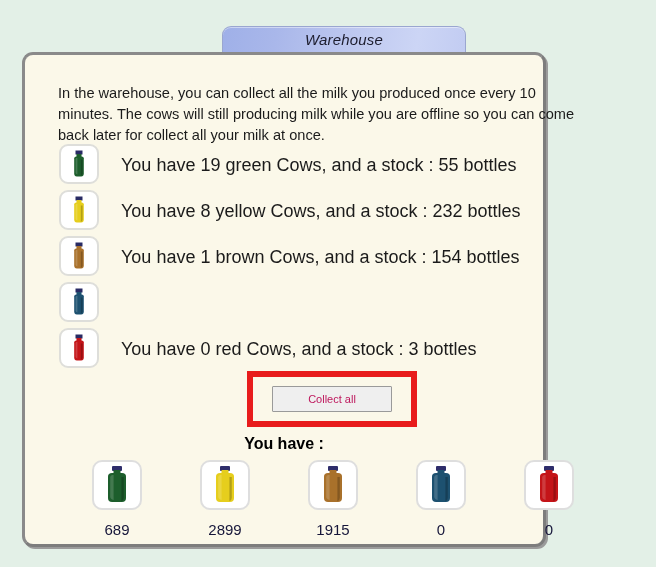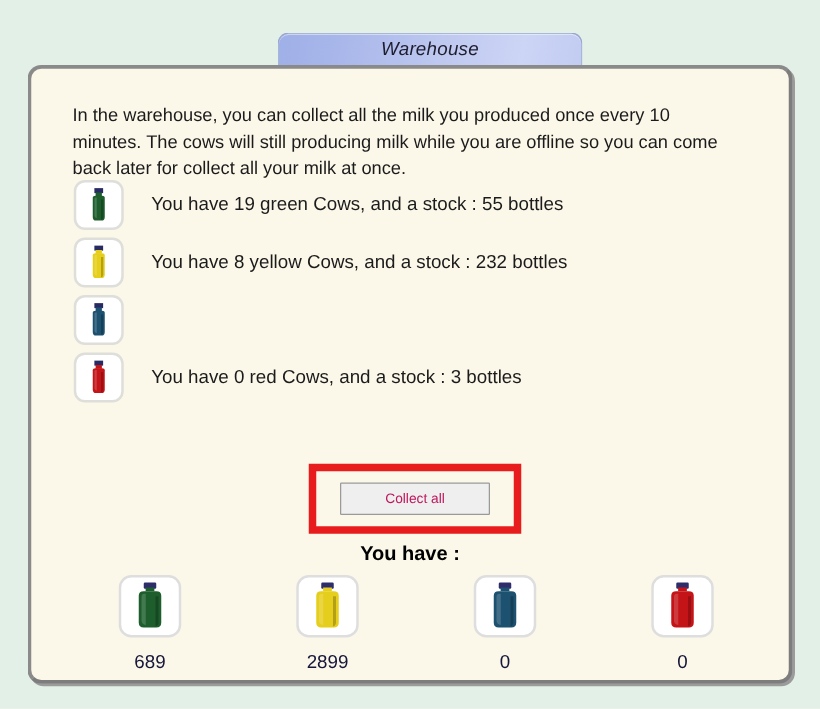--- a/index.html
+++ b/index.html
@@ -44,21 +44,21 @@
     font-style: italic;
     color: #1d1d2e;
     letter-spacing: 0.2px;
   }
 
   
   #panel {
     position: absolute;
     left: 22px;
     top: 52px;
-    width: 612px;
+    width: 524px;
     height: 495px;
     box-sizing: border-box;
     background: #fbf8e9;
     border: 3px solid #8a8a8a;
     border-right-color: #7d7d7d;
     border-bottom-color: #7d7d7d;
     border-radius: 11px;
     box-shadow: 2px 2px 0 0 #9b9b9b;
   }
 
@@ -92,21 +92,21 @@
     height: 40px;
     box-sizing: border-box;
     background: #ffffff;
     border: 2px solid #dededa;
     border-radius: 9px;
   }
   .stock-label {
     position: absolute;
     left: 62px;
     top: 11px;
-    font-size: 15px;
+    font-size: 18px;
     color: #1b1b1b;
     white-space: nowrap;
   }
 
   
   .bottle {
     position: absolute;
     left: 50%;
     top: 50%;
     transform: translate(-50%, -50%);
@@ -226,20 +226,34 @@
             </svg>
           </span>
         </div>
         <div class="stock-label">You have 8 yellow Cows, and a stock : 232 bottles</div>
       </div>
       <div class="stock-row">
         <div class="icon-box">
           <span class="bottle">
             <svg width="18" height="28" viewBox="0 0 18 28">
               <rect x="5.5" y="0.5" width="7" height="4" fill="#282a63"></rect>
+              <rect x="6.5" y="4" width="5" height="3" fill="#a9712b"></rect>
+              <path d="M4.2 8.2 Q4.2 6.6 6.4 6.6 L11.6 6.6 Q13.8 6.6 13.8 8.2 L13.8 23.5 Q13.8 26.4 11.2 26.4 L6.8 26.4 Q4.2 26.4 4.2 23.5 Z" fill="#a9712b"></path>
+              <path d="M5.6 9 Q5.6 8 6.6 8 L7.4 8 L7.4 24.5 Q5.6 24 5.6 22.5 Z" fill="rgba(255,255,255,0.18)"></path>
+              <path d="M12.6 9.5 L12.6 23.6 Q12.6 25.6 10.8 25.9 L10.8 9.5 Z" fill="rgba(0,0,0,0.22)"></path>
+            </svg>
+          </span>
+        </div>
+        <div class="stock-label">You have 1 brown Cows, and a stock : 154 bottles</div>
+      </div>
+      <div class="stock-row">
+        <div class="icon-box">
+          <span class="bottle">
+            <svg width="18" height="28" viewBox="0 0 18 28">
+              <rect x="5.5" y="0.5" width="7" height="4" fill="#282a63"></rect>
               <rect x="6.5" y="4" width="5" height="3" fill="#1d5170"></rect>
               <path d="M4.2 8.2 Q4.2 6.6 6.4 6.6 L11.6 6.6 Q13.8 6.6 13.8 8.2 L13.8 23.5 Q13.8 26.4 11.2 26.4 L6.8 26.4 Q4.2 26.4 4.2 23.5 Z" fill="#1d5170"></path>
               <path d="M5.6 9 Q5.6 8 6.6 8 L7.4 8 L7.4 24.5 Q5.6 24 5.6 22.5 Z" fill="rgba(255,255,255,0.18)"></path>
               <path d="M12.6 9.5 L12.6 23.6 Q12.6 25.6 10.8 25.9 L10.8 9.5 Z" fill="rgba(0,0,0,0.22)"></path>
             </svg>
           </span>
         </div>
       </div>
       <div class="stock-row">
         <div class="icon-box">
@@ -290,20 +304,34 @@
             </svg>
           </span>
         </div>
         <div class="total-count">2899</div>
       </div>
       <div class="total-cell">
         <div class="total-box">
           <span class="bottle">
             <svg width="32" height="40" viewBox="0 0 32 40">
               <rect x="11" y="1" width="10" height="5" rx="1" fill="#2e2d6b"></rect>
+              <rect x="12.5" y="5" width="7" height="3" fill="#a9712b"></rect>
+              <path d="M7 11.5 Q7 8 11 8 L21 8 Q25 8 25 11.5 L25 33 Q25 37 21 37 L11 37 Q7 37 7 33 Z" fill="#a9712b"></path>
+              <path d="M9.2 12.5 Q9.2 10.2 11.2 10 L12.6 10 L12.6 35 Q9.2 34.4 9.2 31.6 Z" fill="rgba(255,255,255,0.17)"></path>
+              <path d="M22.8 12 L22.8 32.8 Q22.8 35.6 20.4 36.2 L20.4 12 Z" fill="rgba(0,0,0,0.22)"></path>
+            </svg>
+          </span>
+        </div>
+        <div class="total-count">1915</div>
+      </div>
+      <div class="total-cell">
+        <div class="total-box">
+          <span class="bottle">
+            <svg width="32" height="40" viewBox="0 0 32 40">
+              <rect x="11" y="1" width="10" height="5" rx="1" fill="#2e2d6b"></rect>
               <rect x="12.5" y="5" width="7" height="3" fill="#1d5170"></rect>
               <path d="M7 11.5 Q7 8 11 8 L21 8 Q25 8 25 11.5 L25 33 Q25 37 21 37 L11 37 Q7 37 7 33 Z" fill="#1d5170"></path>
               <path d="M9.2 12.5 Q9.2 10.2 11.2 10 L12.6 10 L12.6 35 Q9.2 34.4 9.2 31.6 Z" fill="rgba(255,255,255,0.17)"></path>
               <path d="M22.8 12 L22.8 32.8 Q22.8 35.6 20.4 36.2 L20.4 12 Z" fill="rgba(0,0,0,0.22)"></path>
             </svg>
           </span>
         </div>
         <div class="total-count">0</div>
       </div>
       <div class="total-cell">

